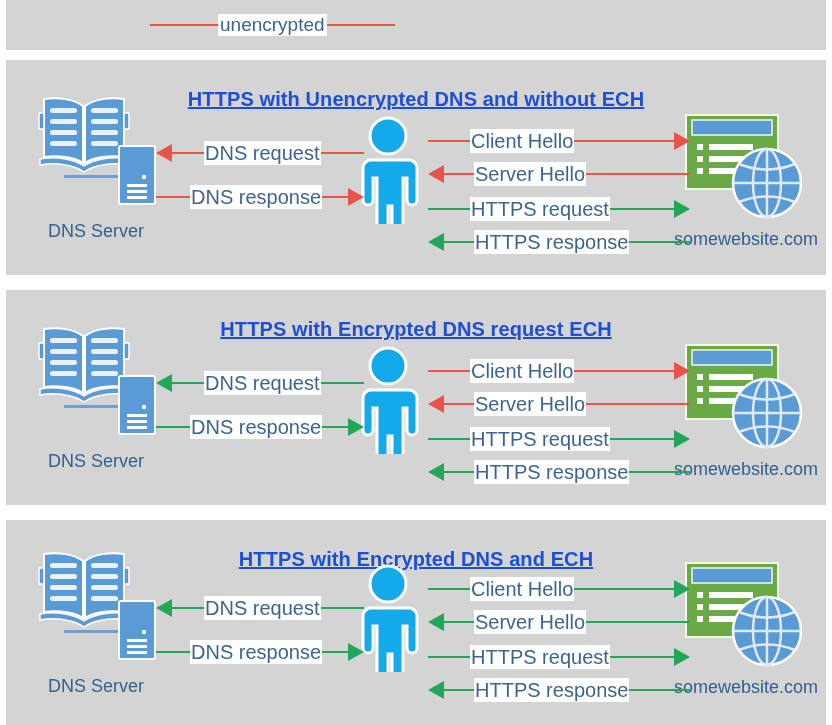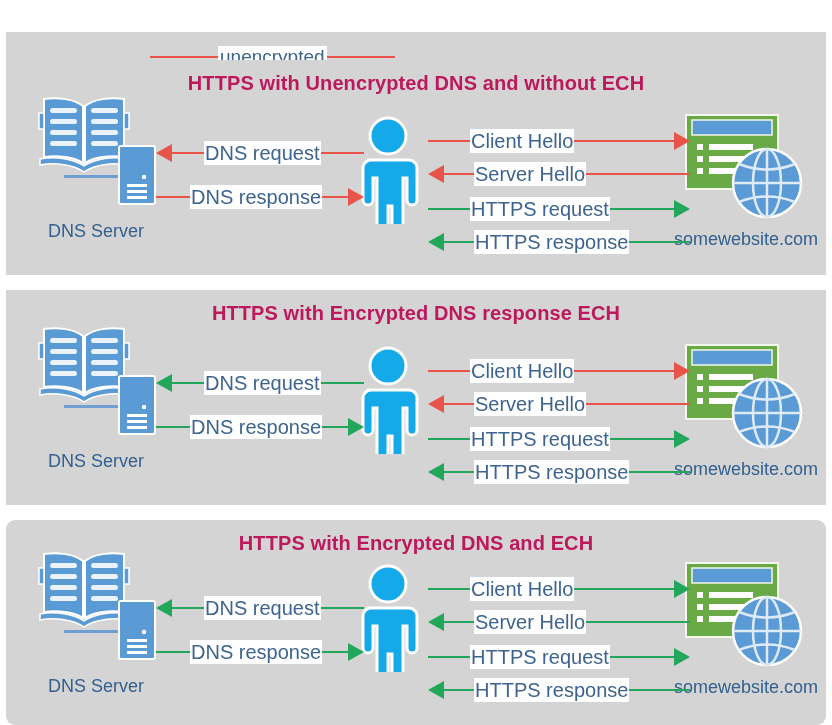--- a/index.html
+++ b/index.html
@@ -7,35 +7,35 @@
   body{
     width:832px; height:725px;
     font-family:"Liberation Sans", sans-serif;
     position:relative; overflow:hidden;
   }
   .band{
     position:absolute; left:6px; width:820px;
     background:#d4d4d4;
   }
   
-  #legend{ top:0; height:50px;margin-top:32px; }
+  #legend{ top:0; height:50px; }
   .legend-item{
     position:absolute; top:15px; height:20px;
     display:flex; align-items:center;
   }
   .legend-line{ height:2px; width:68px; }
   .legend-label{
     background:#ffffff; color:#3d6490;
     font-size:19px; line-height:22px; padding:0 2px; white-space:nowrap;
   }
   
   .panel-title{
-    position:absolute; left:0; right:0; top:12px;
-    text-align:center; color:#be185d;
-    font-size:20px; font-weight:bold; letter-spacing:.1px;
+    position:absolute; left:0; right:0; top:28px;
+    text-align:center; color:#1d4ed8;
+    font-size:20px; font-weight:bold; letter-spacing:.1px;text-decoration:underline;
   }
   
   .node-label{
     position:absolute; color:#33608f; font-size:18px; white-space:nowrap;
   }
   
   .msg{
     position:absolute; height:24px; display:flex; align-items:center;
   }
   .msg .seg{ height:2px; }
@@ -159,21 +159,21 @@
         <span class="cap right"></span>
       </div>
       <div class="msg" style="left: 422px; top: 170px; width: 262px; color: rgb(33, 166, 90);">
         <span class="cap left"></span>
         <span class="seg" style="background:#21a65a;width:30px"></span>
         <span class="txt">HTTPS response</span>
         <span class="seg" style="background:#21a65a;flex:1"></span>
       </div>
     </div>
     <div class="band" style="top: 290px; height: 215px;">
-      <div class="panel-title">HTTPS with Encrypted DNS response ECH</div>
+      <div class="panel-title">HTTPS with Encrypted DNS request ECH</div>
       <div class="icon book" style="left: 30px; top: 35px;"><svg viewBox="0 0 96 82" width="96" height="82">
     <g stroke="#ffffff" stroke-width="2">
       <path d="M47 11 C38 4 22 2 8 4 L8 62 C22 60 38 62 47 68 Z" fill="#5b9bd5"></path>
       <path d="M49 11 C58 4 74 2 88 4 L88 62 C74 60 58 62 49 68 Z" fill="#5b9bd5"></path>
     </g>
     <g fill="#eaf3fb">
       <rect x="14" y="13" width="27" height="5" rx="2.5"></rect>
       <rect x="14" y="24" width="27" height="5" rx="2.5"></rect>
       <rect x="14" y="35" width="27" height="5" rx="2.5"></rect>
       <rect x="14" y="46" width="27" height="5" rx="2.5"></rect>
@@ -254,21 +254,21 @@
         <span class="seg" style="background:#21a65a;flex:1"></span>
         <span class="cap right"></span>
       </div>
       <div class="msg" style="left: 422px; top: 170px; width: 262px; color: rgb(33, 166, 90);">
         <span class="cap left"></span>
         <span class="seg" style="background:#21a65a;width:30px"></span>
         <span class="txt">HTTPS response</span>
         <span class="seg" style="background:#21a65a;flex:1"></span>
       </div>
     </div>
-    <div class="band" style="top: 520px; height: 205px; border-radius: 9px;">
+    <div class="band" style="top: 520px; height: 205px;">
       <div class="panel-title">HTTPS with Encrypted DNS and ECH</div>
       <div class="icon book" style="left: 30px; top: 30px;"><svg viewBox="0 0 96 82" width="96" height="82">
     <g stroke="#ffffff" stroke-width="2">
       <path d="M47 11 C38 4 22 2 8 4 L8 62 C22 60 38 62 47 68 Z" fill="#5b9bd5"></path>
       <path d="M49 11 C58 4 74 2 88 4 L88 62 C74 60 58 62 49 68 Z" fill="#5b9bd5"></path>
     </g>
     <g fill="#eaf3fb">
       <rect x="14" y="13" width="27" height="5" rx="2.5"></rect>
       <rect x="14" y="24" width="27" height="5" rx="2.5"></rect>
       <rect x="14" y="35" width="27" height="5" rx="2.5"></rect>

